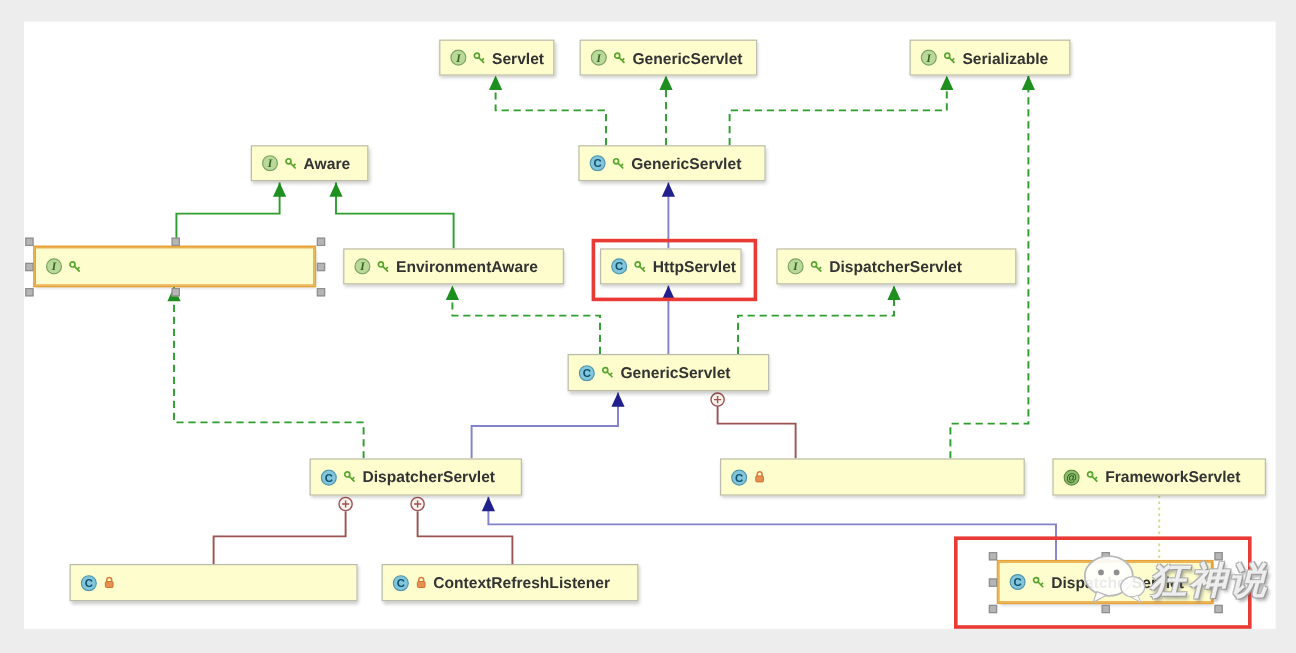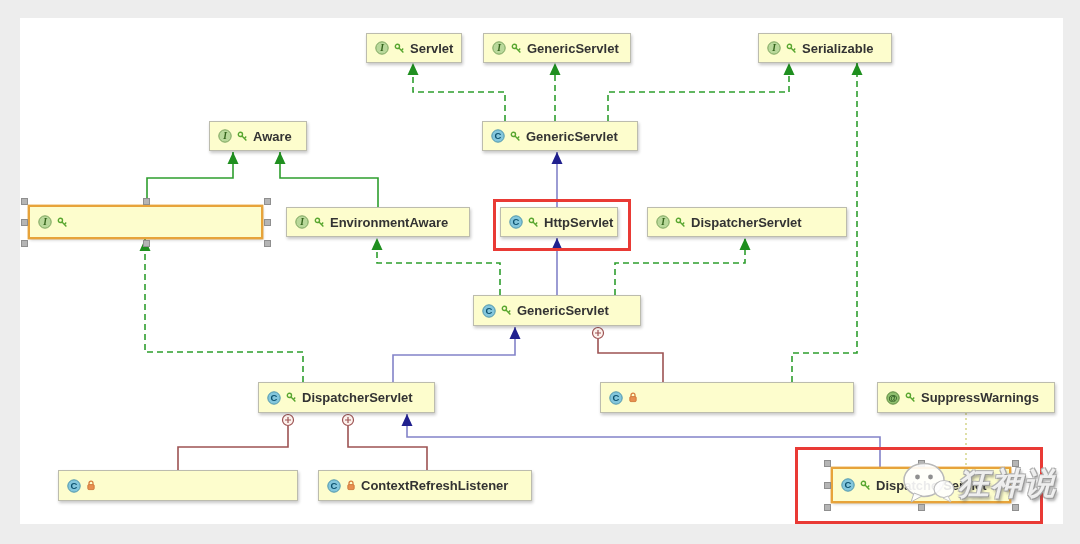--- a/index.html
+++ b/index.html
@@ -254,21 +254,21 @@
             <circle cx="7" cy="7" r="6.2" fill="#8fbf6e" stroke="#5d8a40"></circle>
             <text x="7" y="10" font-size="9" font-weight="bold" text-anchor="middle" fill="#24511a" font-family="Liberation Sans,sans-serif">@</text>
           </svg>
         </span>
         <span class="vicon">
           <svg width="11" height="11" viewBox="0 0 11 11">
             <circle cx="3.4" cy="3.4" r="2.1" fill="none" stroke="#58a62f" stroke-width="1.4"></circle>
             <path d="M5 5 L9.4 9.4 M7.4 7.4 L9.2 5.6" stroke="#58a62f" stroke-width="1.4" fill="none"></path>
           </svg>
         </span>
-        <span class="nlabel">SuppressWarnings</span>
+        <span class="nlabel">FrameworkServlet</span>
       </div>
       <div class="node" style="left: 58px; top: 470px; width: 240px; height: 31px;">
         <span class="nicon">
           <svg width="14" height="14" viewBox="0 0 14 14">
             <circle cx="7" cy="7" r="6.2" fill="#83c6dc" stroke="#4f96ad"></circle>
             <text x="7" y="10.3" font-size="9.5" font-weight="bold" text-anchor="middle" fill="#0c516e" font-family="Liberation Sans,sans-serif">C</text>
           </svg>
         </span>
         <span class="vicon">
           <svg width="10" height="11" viewBox="0 0 10 11">

